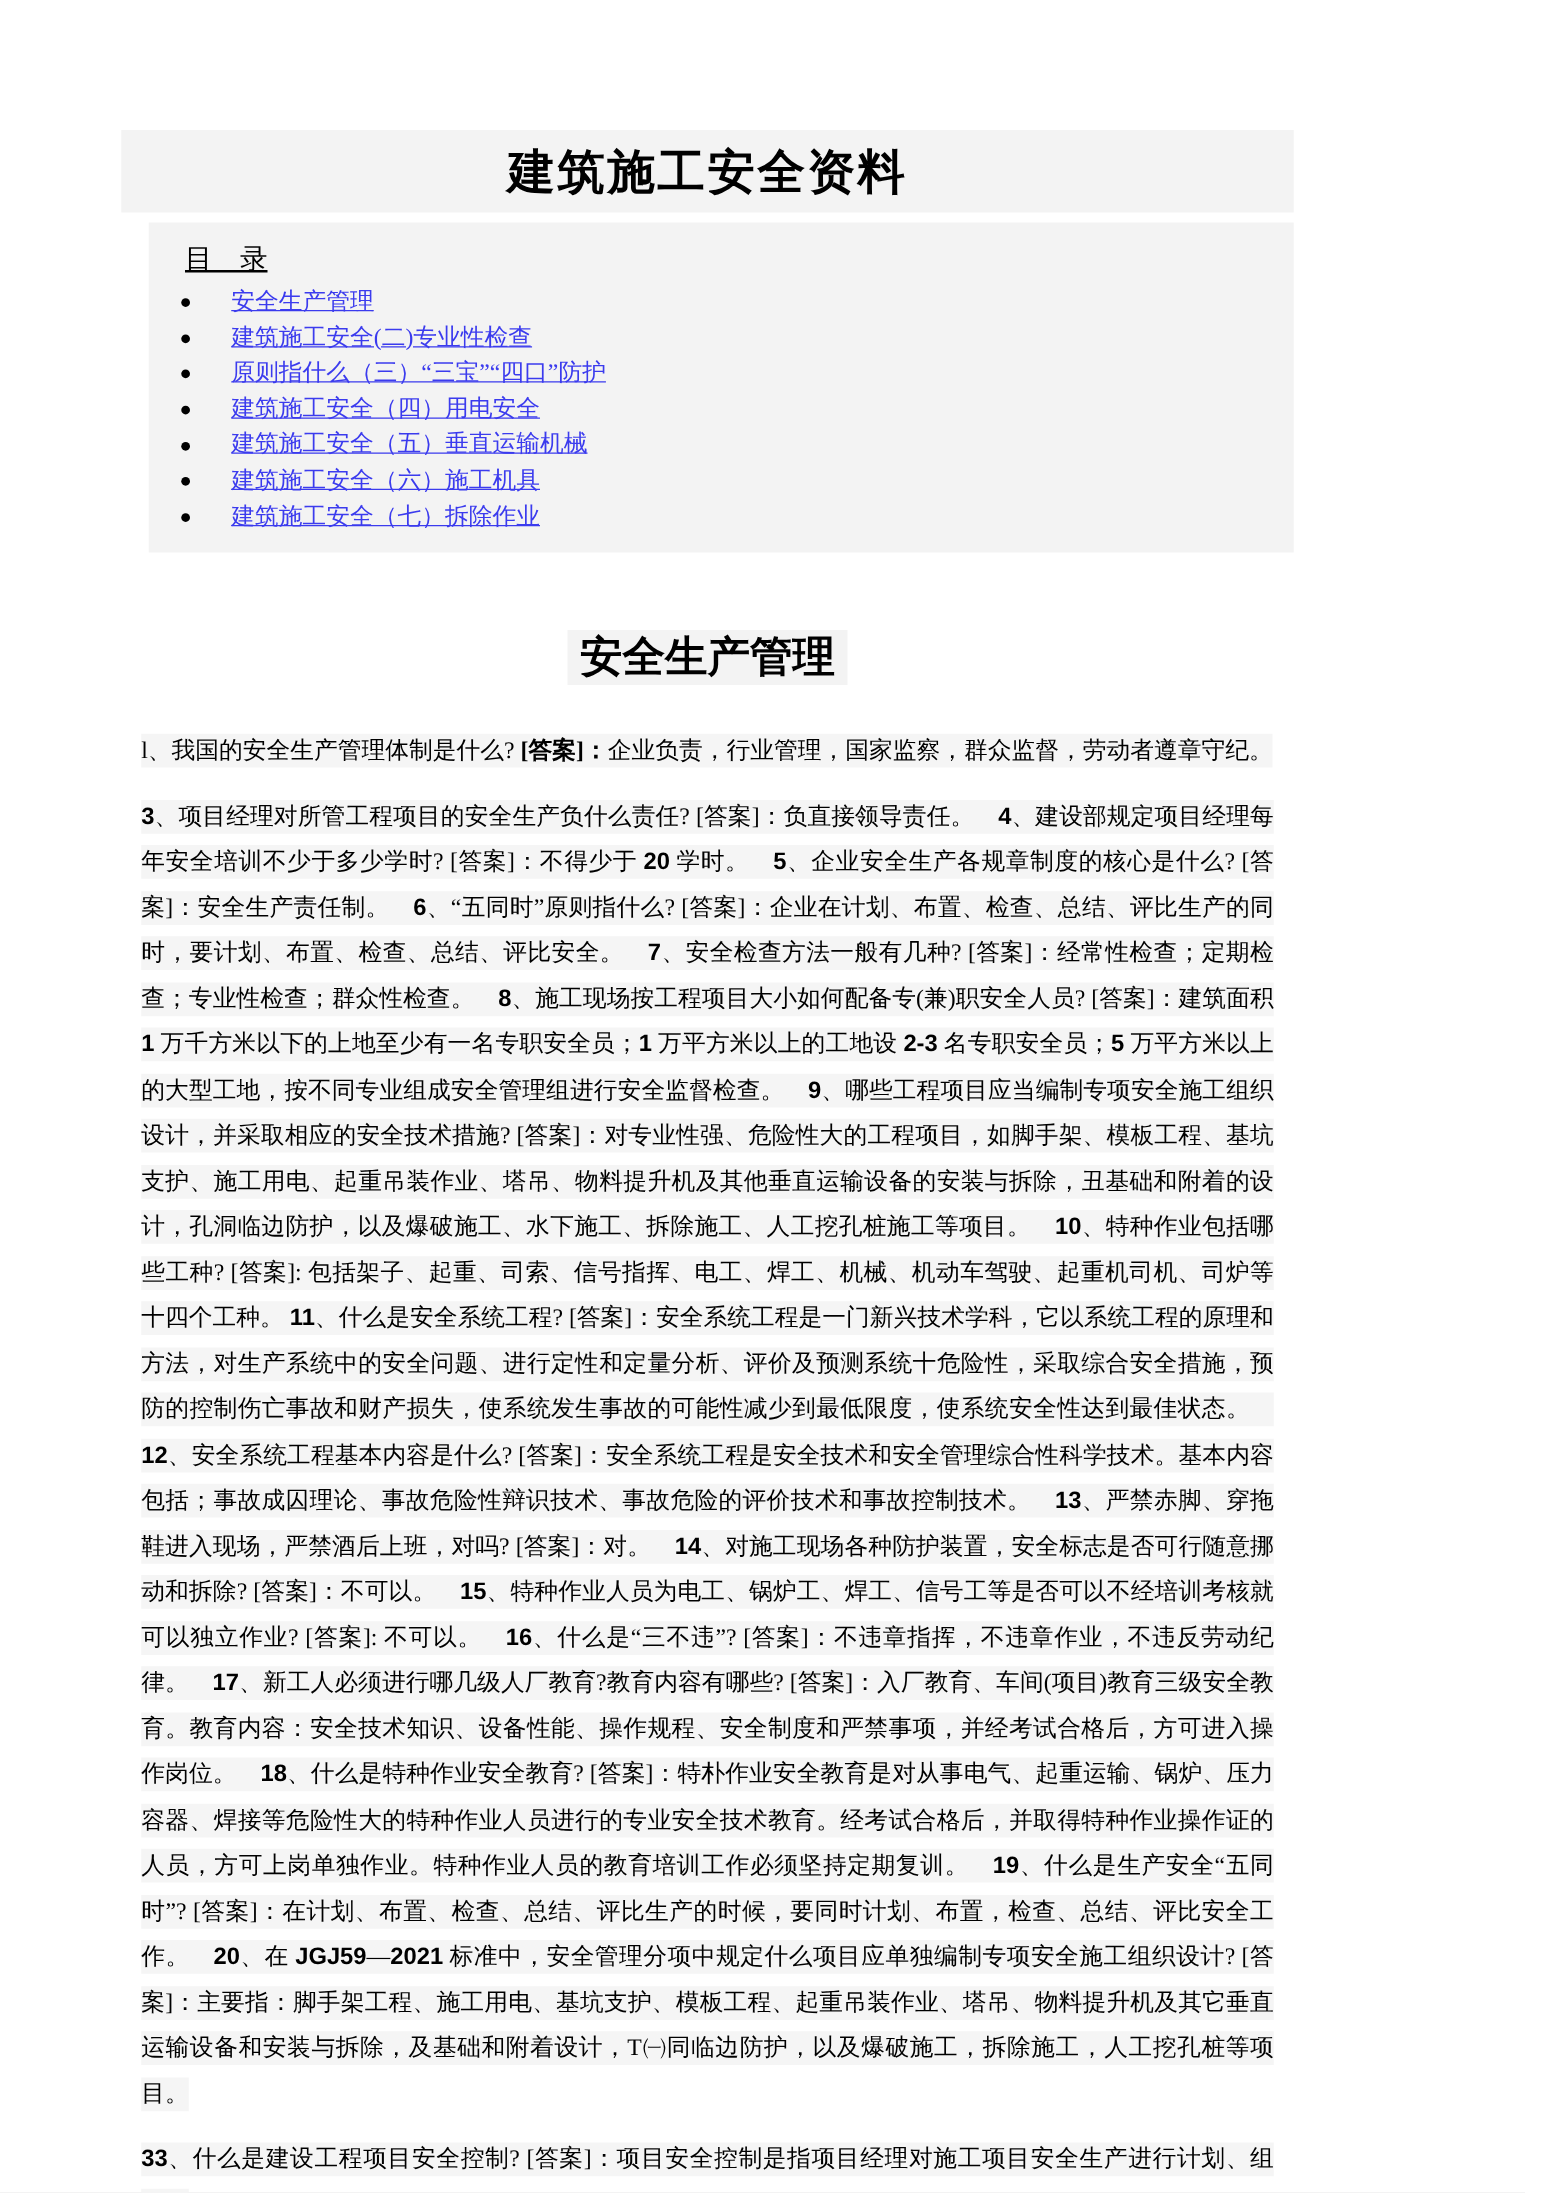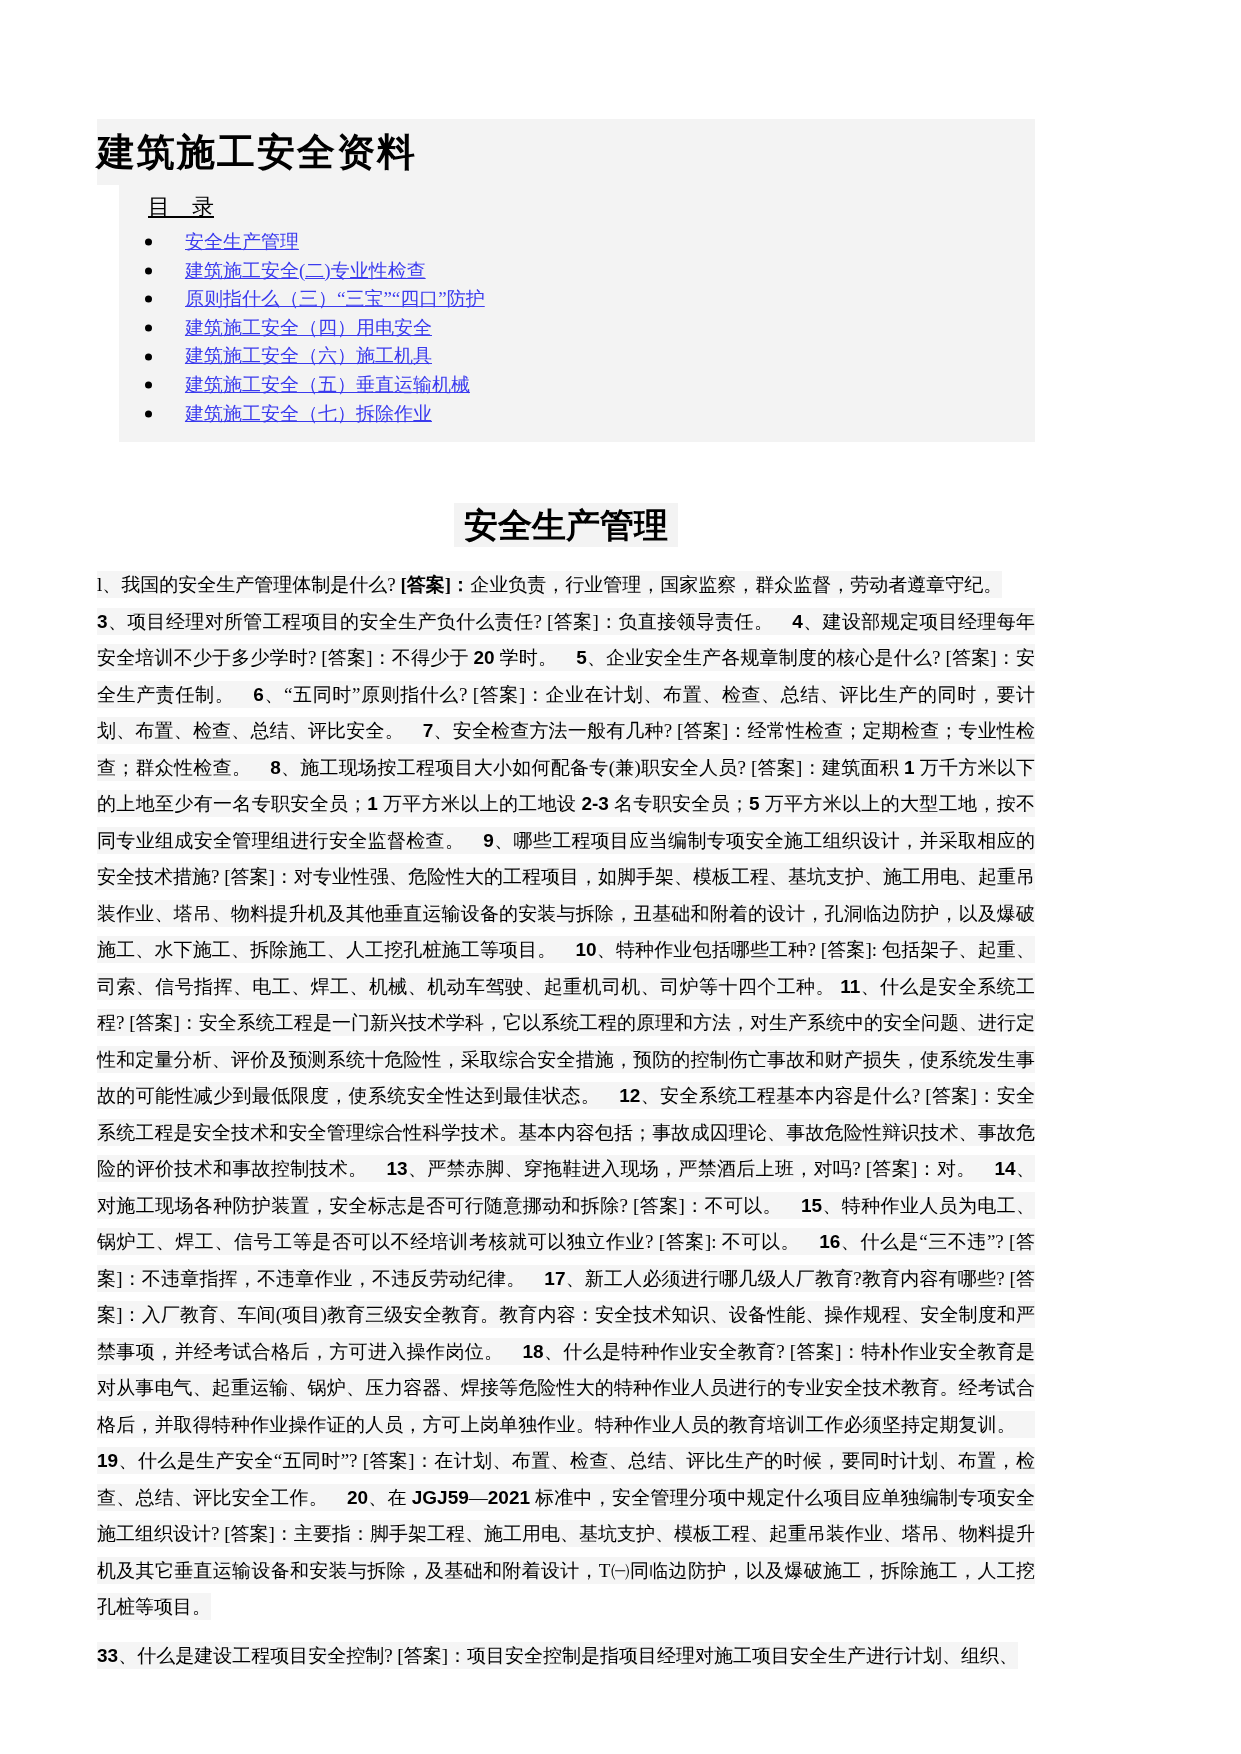--- a/index.html
+++ b/index.html
@@ -14,23 +14,23 @@
     position:relative;
     width:1241px;height:1754px;
     margin:0 auto;
     background:var(--page_bg);
     color:var(--text);
     font-family:"Liberation Serif","DejaVu Serif",serif;
     overflow:hidden;
   }
   
   .title-band{
-    position:absolute;left:97px;top:119px;width:938px;height:66px;
+    position:absolute;left:97px;top:104px;width:938px;height:66px;
     background:var(--band_bg);
-    display:flex;align-items:center;
+    display:flex;align-items:center;justify-content:center;
   }
   .doc-title{
     margin:0;
     font-family:"Liberation Sans","DejaVu Sans",sans-serif;
     font-size:38px;font-weight:700;letter-spacing:2px;
     color:var(--text);
   }
   
   .toc-band{
     position:absolute;left:119px;top:178px;width:916px;
@@ -67,21 +67,21 @@
     font-size:34px;font-weight:700;
   }
   .section-heading .hl{background:var(--band_bg);padding:3px 10px;}
   
   .body-text{
     position:absolute;left:97px;top:567px;width:938px;
     font-size:19px;line-height:36.5px;
     text-align:justify;
     text-justify:inter-character;
   }
-  .body-text p{margin:0;}
+  .body-text p{margin:16px;}
   .body-text p:last-child{margin-top:12px;}
   .body-text .hl{background:var(--highlight_bg);padding:3px 0;}
   .bold-run{font-weight:700;}
   .latin{font-family:"Liberation Sans","DejaVu Sans",sans-serif;font-weight:700;}
 </style>
 </head>
 <body>
 
 <div class="page">
 
@@ -89,22 +89,22 @@
     <h1 class="doc-title">建筑施工安全资料</h1>
   </div>
 
   <div class="toc-band">
     <div class="toc-heading">目 录</div>
     <ul class="toc-list">
       <li><a href="#" class="toc-link">安全生产管理</a></li>
       <li><a href="#" class="toc-link">建筑施工安全(二)专业性检查</a></li>
       <li><a href="#" class="toc-link">原则指什么（三）“三宝”“四口”防护</a></li>
       <li><a href="#" class="toc-link">建筑施工安全（四）用电安全</a></li>
+      <li><a href="#" class="toc-link">建筑施工安全（五）垂直运输机械</a></li>
       <li><a href="#" class="toc-link">建筑施工安全（六）施工机具</a></li>
-      <li><a href="#" class="toc-link">建筑施工安全（五）垂直运输机械</a></li>
       <li><a href="#" class="toc-link">建筑施工安全（七）拆除作业</a></li>
     </ul>
   </div>
 
   <h2 class="section-heading"><span class="hl">安全生产管理</span></h2>
 
   <div class="body-text">
       <p><span class="hl"><span>l</span><span>、我国的安全生产管理体制是什么? </span><span class="bold-run">[答案]：</span><span>企业负责，行业管理，国家监察，群众监督，劳动者遵章守纪。</span></span></p>
       <p><span class="hl"><span class="latin">3</span><span>、项目经理对所管工程项目的安全生产负什么责任? [答案]：负直接领导责任。  </span><span class="latin">4</span><span>、建设部规定项目经理每年安全培训不少于多少学时? [答案]：不得少于 </span><span class="latin">20</span><span> 学时。  </span><span class="latin">5</span><span>、企业安全生产各规章制度的核心是什么? [答案]：安全生产责任制。  </span><span class="latin">6</span><span>、“五同时”原则指什么? [答案]：企业在计划、布置、检查、总结、评比生产的同时，要计划、布置、检查、总结、评比安全。  </span><span class="latin">7</span><span>、安全检查方法一般有几种? [答案]：经常性检查；定期检查；专业性检查；群众性检查。  </span><span class="latin">8</span><span>、施工现场按工程项目大小如何配备专(兼)职安全人员? [答案]：建筑面积 </span><span class="latin">1</span><span> 万千方米以下的上地至少有一名专职安全员；</span><span class="latin">1</span><span> 万平方米以上的工地设 </span><span class="latin">2-3</span><span> 名专职安全员；</span><span class="latin">5</span><span> 万平方米以上的大型工地，按不同专业组成安全管理组进行安全监督检查。  </span><span class="latin">9</span><span>、哪些工程项目应当编制专项安全施工组织设计，并采取相应的安全技术措施? [答案]：对专业性强、危险性大的工程项目，如脚手架、模板工程、基坑支护、施工用电、起重吊装作业、塔吊、物料提升机及其他垂直运输设备的安装与拆除，丑基础和附着的设计，孔洞临边防护，以及爆破施工、水下施工、拆除施工、人工挖孔桩施工等项目。  </span><span class="latin">10</span><span>、特种作业包括哪些工种? [答案]: 包括架子、起重、司索、信号指挥、电工、焊工、机械、机动车驾驶、起重机司机、司炉等十四个工种。 </span><span class="latin">11</span><span>、什么是安全系统工程? [答案]：安全系统工程是一门新兴技术学科，它以系统工程的原理和方法，对生产系统中的安全问题、进行定性和定量分析、评价及预测系统十危险性，采取综合安全措施，预防的控制伤亡事故和财产损失，使系统发生事故的可能性减少到最低限度，使系统安全性达到最佳状态。  </span><span class="latin">12</span><span>、安全系统工程基本内容是什么? [答案]：安全系统工程是安全技术和安全管理综合性科学技术。基本内容包括；事故成囚理论、事故危险性辩识技术、事故危险的评价技术和事故控制技术。  </span><span class="latin">13</span><span>、严禁赤脚、穿拖鞋进入现场，严禁酒后上班，对吗? [答案]：对。  </span><span class="latin">14</span><span>、对施工现场各种防护装置，安全标志是否可行随意挪动和拆除? [答案]：不可以。  </span><span class="latin">15</span><span>、特种作业人员为电工、锅炉工、焊工、信号工等是否可以不经培训考核就可以独立作业? [答案]: 不可以。  </span><span class="latin">16</span><span>、什么是“三不违”? [答案]：不违章指挥，不违章作业，不违反劳动纪律。  </span><span class="latin">17</span><span>、新工人必须进行哪几级人厂教育?教育内容有哪些? [答案]：入厂教育、车间(项目)教育三级安全教育。教育内容：安全技术知识、设备性能、操作规程、安全制度和严禁事项，并经考试合格后，方可进入操作岗位。  </span><span class="latin">18</span><span>、什么是特种作业安全教育? [答案]：特朴作业安全教育是对从事电气、起重运输、锅炉、压力容器、焊接等危险性大的特种作业人员进行的专业安全技术教育。经考试合格后，并取得特种作业操作证的人员，方可上岗单独作业。特种作业人员的教育培训工作必须坚持定期复训。  </span><span class="latin">19</span><span>、什么是生产安全“五同时”? [答案]：在计划、布置、检查、总结、评比生产的时候，要同时计划、布置，检查、总结、评比安全工作。  </span><span class="latin">20</span><span>、在 </span><span class="latin">JGJ59</span><span>—</span><span class="latin">2021</span><span> 标准中，安全管理分项中规定什么项目应单独编制专项安全施工组织设计? [答案]：主要指：脚手架工程、施工用电、基坑支护、模板工程、起重吊装作业、塔吊、物料提升机及其它垂直运输设备和安装与拆除，及基础和附着设计，</span><span>T</span><span>㈠同临边防护，以及爆破施工，拆除施工，人工挖孔桩等项目。</span></span></p>
       <p><span class="hl"><span class="latin">33</span><span>、什么是建设工程项目安全控制? [答案]：项目安全控制是指项目经理对施工项目安全生产进行计划、组织、</span></span></p>

